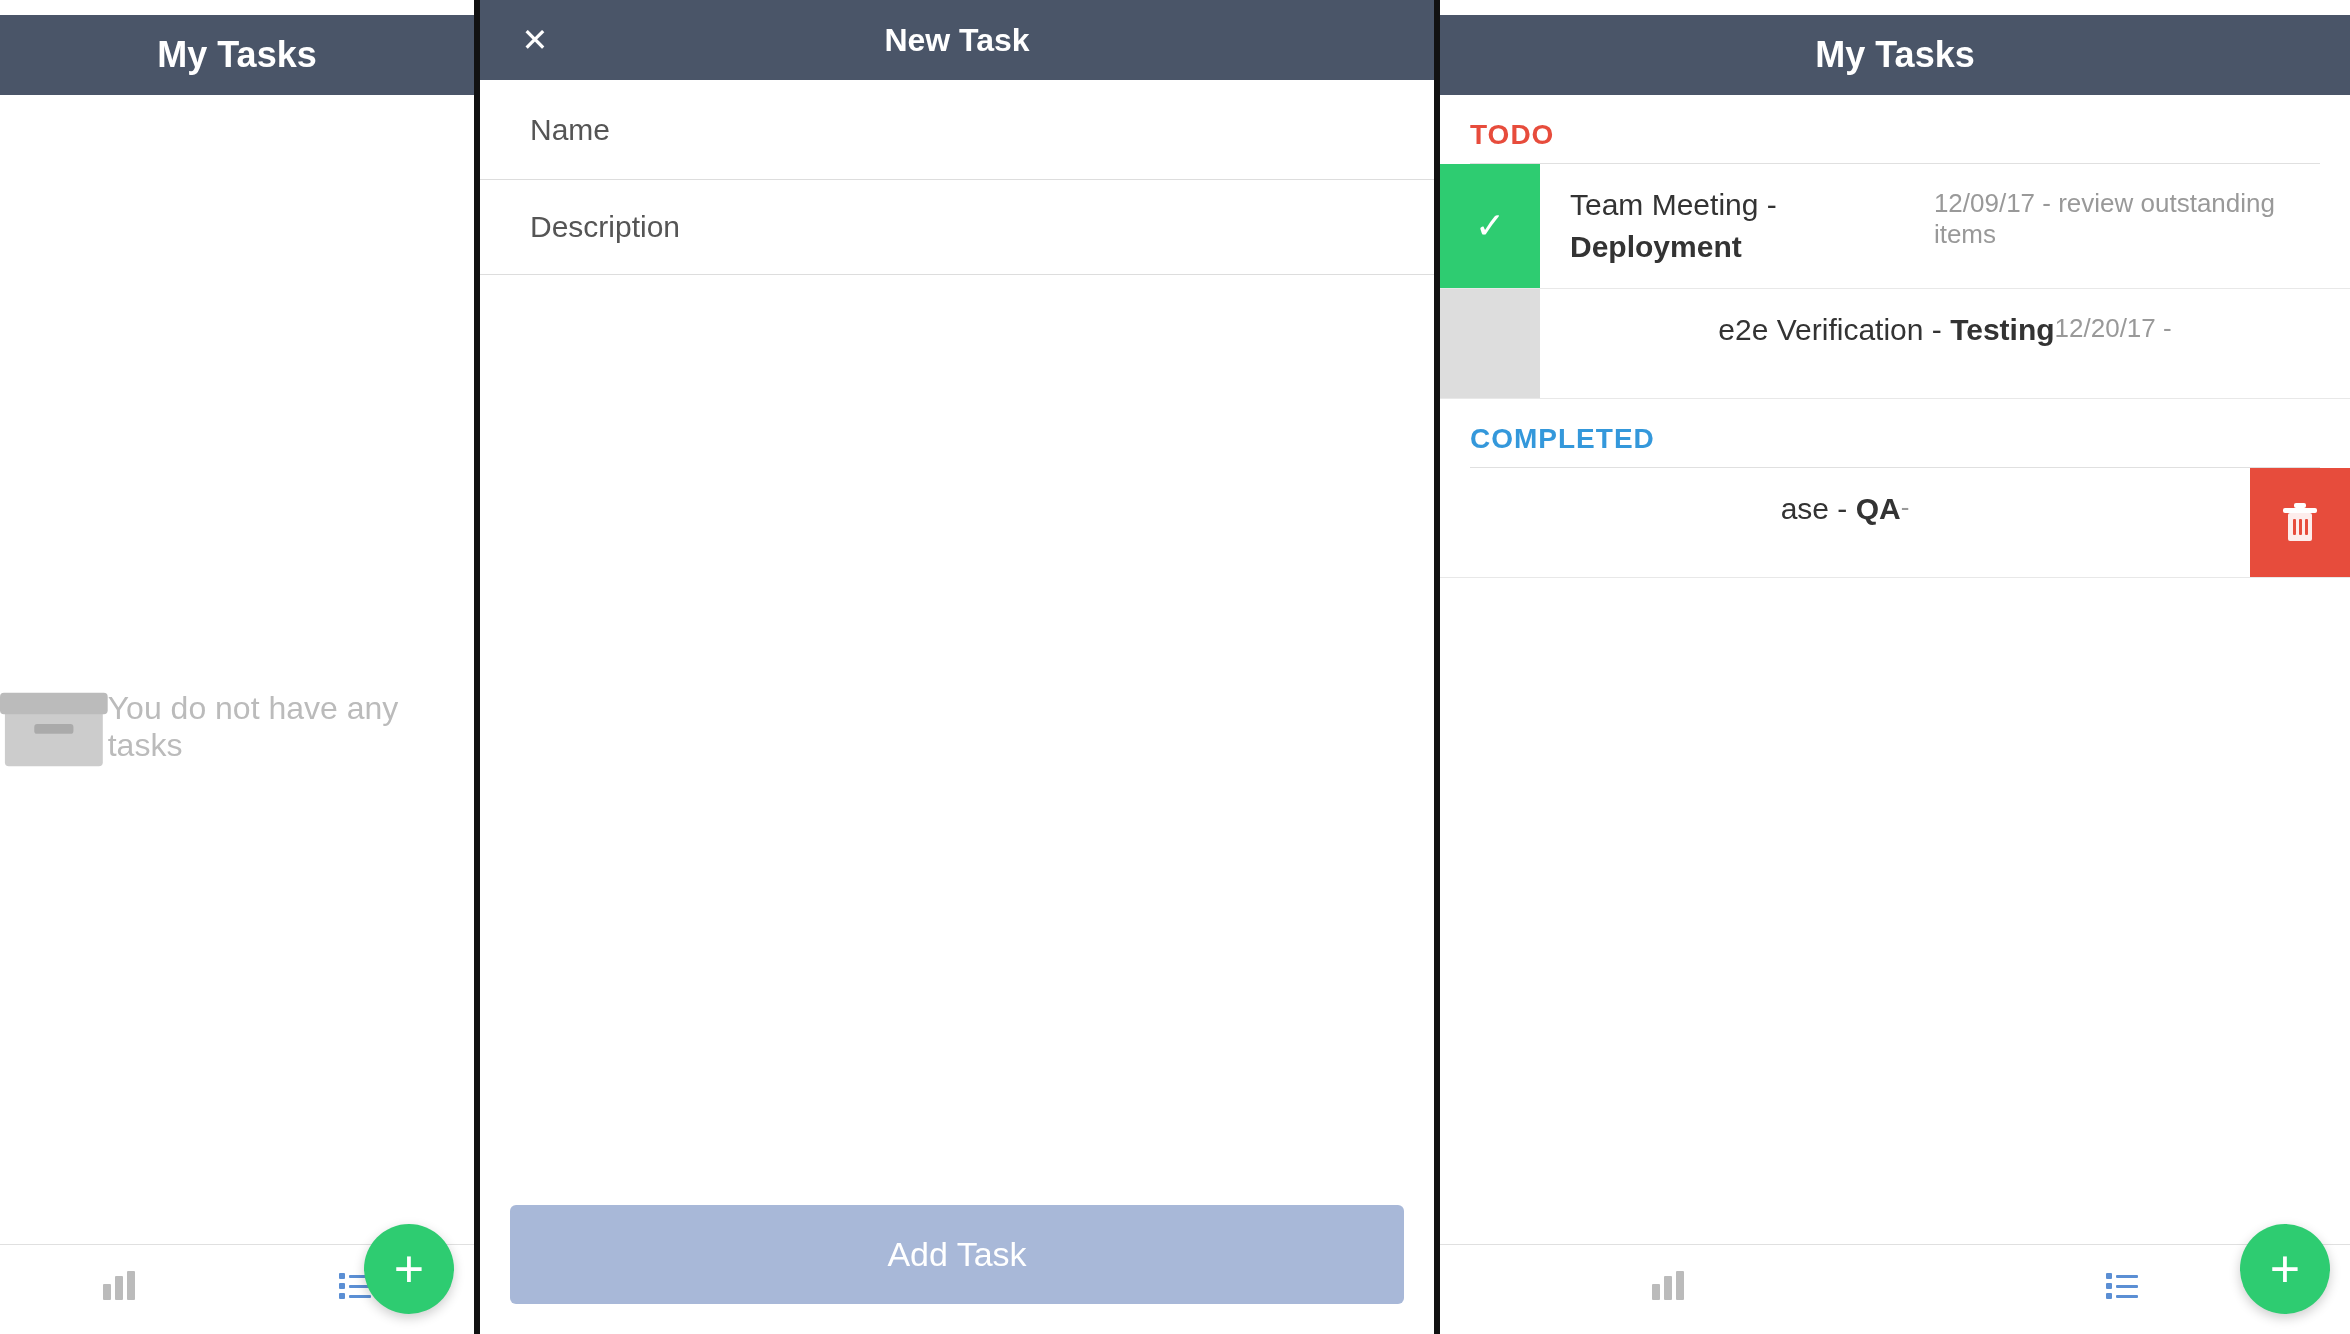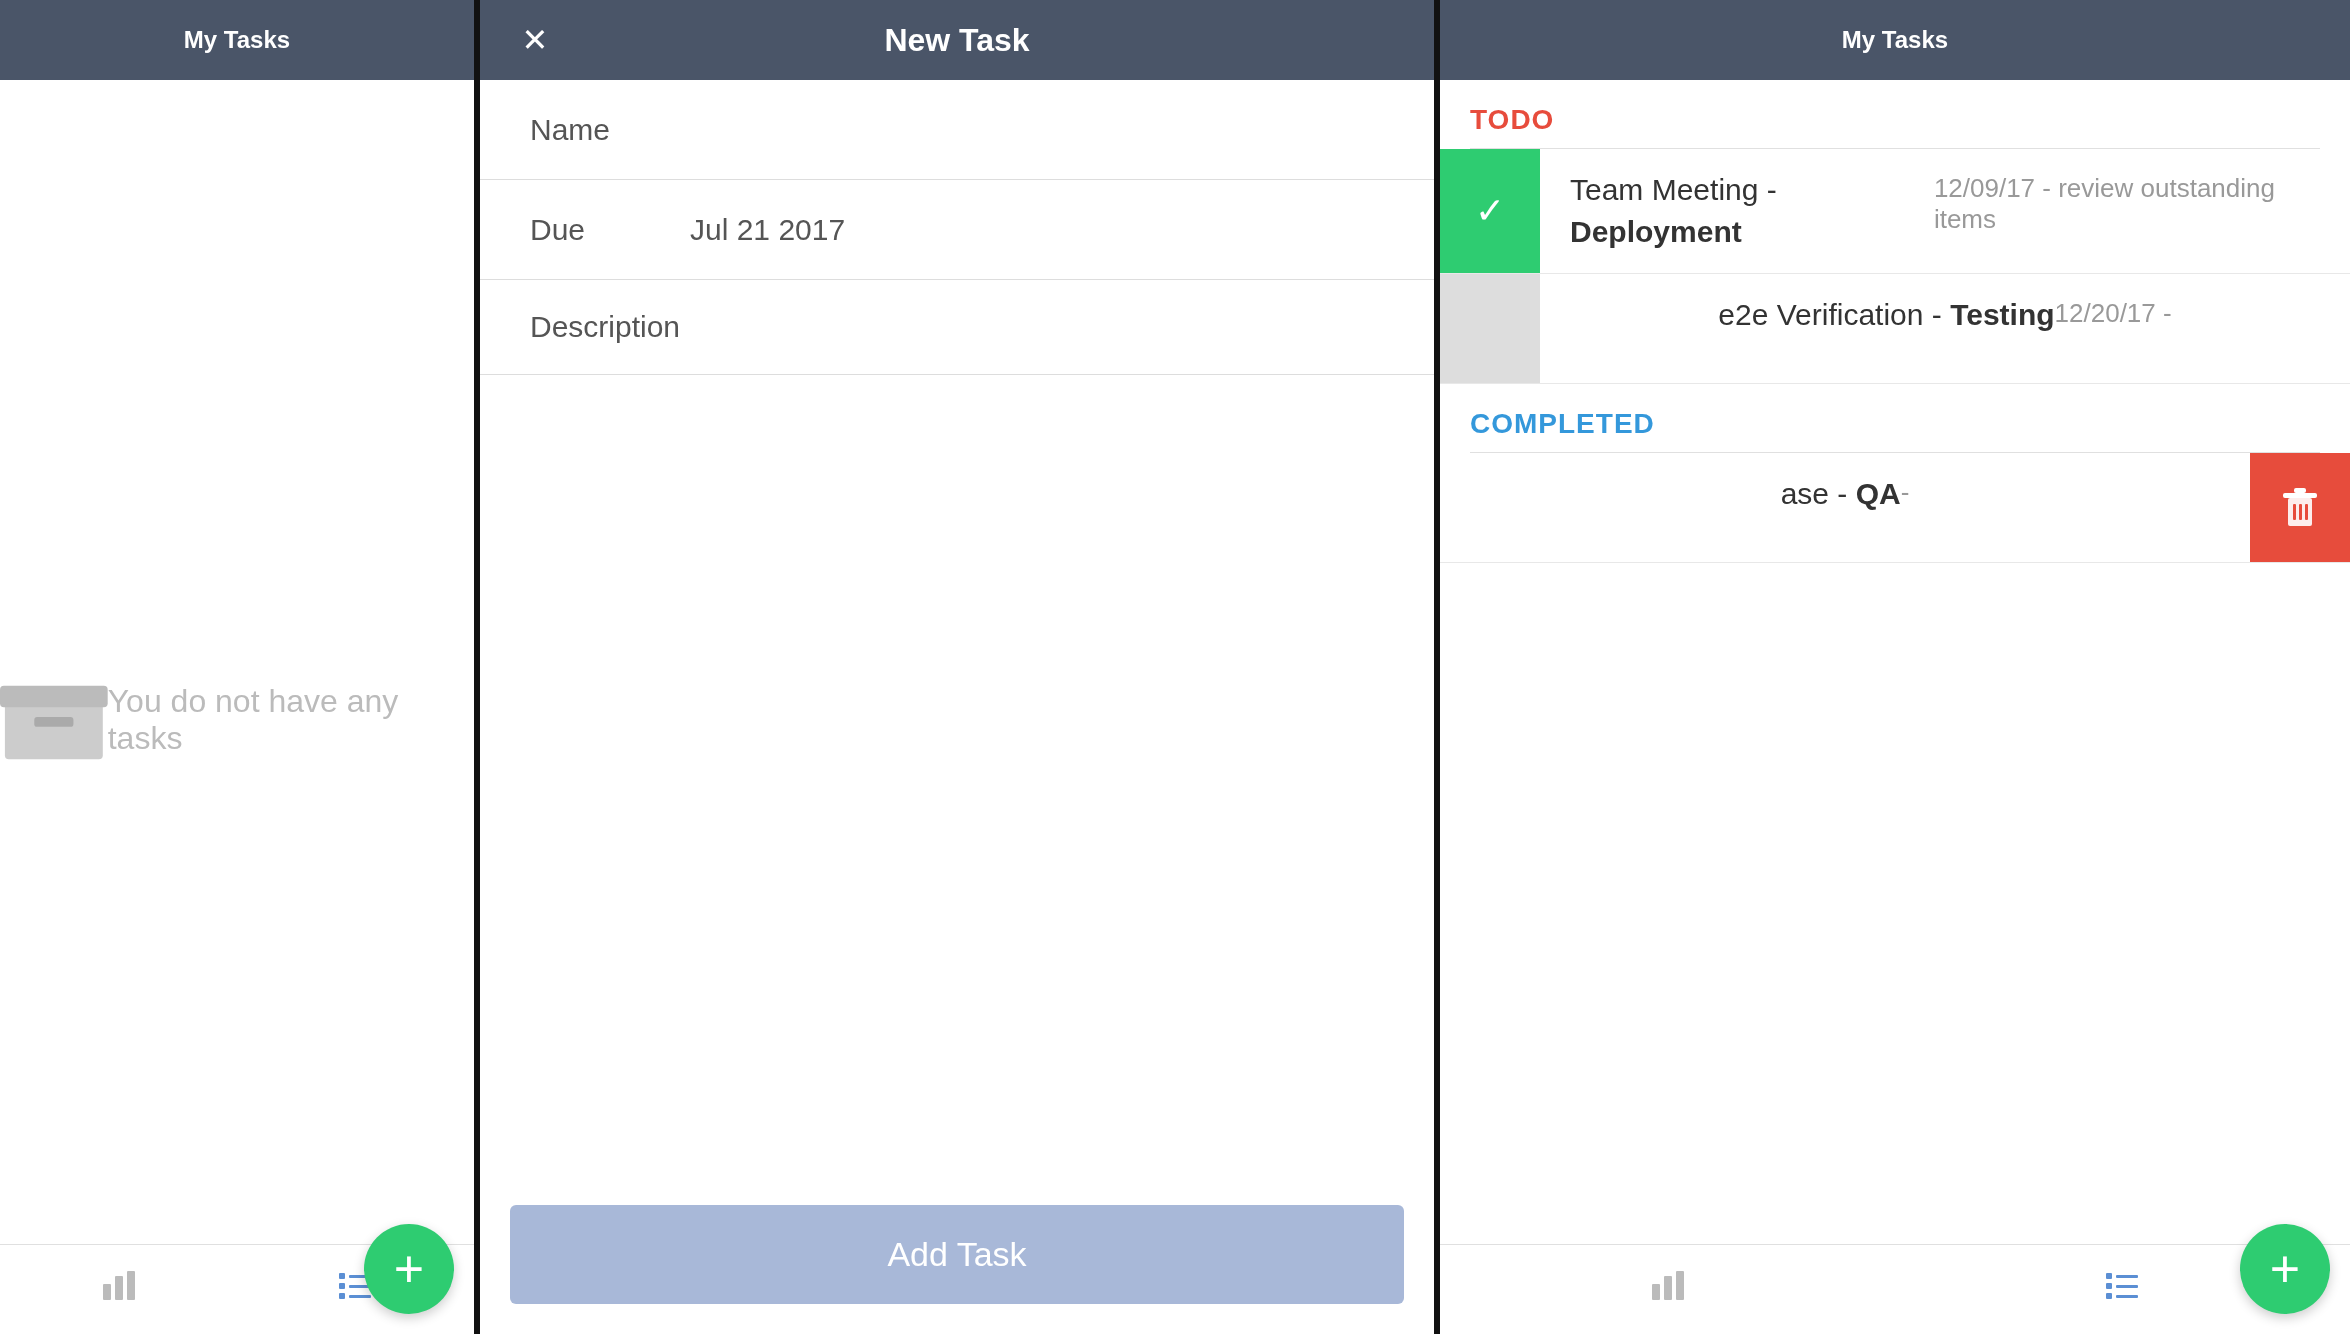--- a/index.html
+++ b/index.html
@@ -24,23 +24,24 @@
 
     .panel-header {
       background: #4a5568;
       color: #fff;
       text-align: center;
       padding: 0 20px;
       height: 80px;
       display: flex;
       align-items: center;
       justify-content: center;
-      font-size: 24px;
+      font-size: 36px;
       font-weight: 600;
       flex-shrink: 0;
+      margin-top: 15px;
     }
 
     
     .panel-left {
       width: 480px;
       border-right: 6px solid #111;
     }
 
     .panel-left .panel-body {
       flex: 1;
@@ -352,24 +353,20 @@
 <div class="panel panel-middle">
   <div class="modal-header">
     <span class="modal-close">✕</span>
     <span class="modal-title">New Task</span>
   </div>
   <div class="modal-content-wrapper">
     <div class="form-field">
       <span class="form-field-label">Name</span>
       <input class="form-field-input" type="text" value="" style="">
     </div>
-    <div class="form-field">
-      <span class="form-field-label">Due</span>
-      <span class="form-field-value">Jul 21 2017</span>
-    </div>
     <div class="form-description">
       <span>Description</span>
     </div>
     <div class="form-description-area"></div>
     <div class="add-task-btn">Add Task</div>
   </div>
 </div>
 
 <div class="panel panel-right">
   <div class="panel-header">

